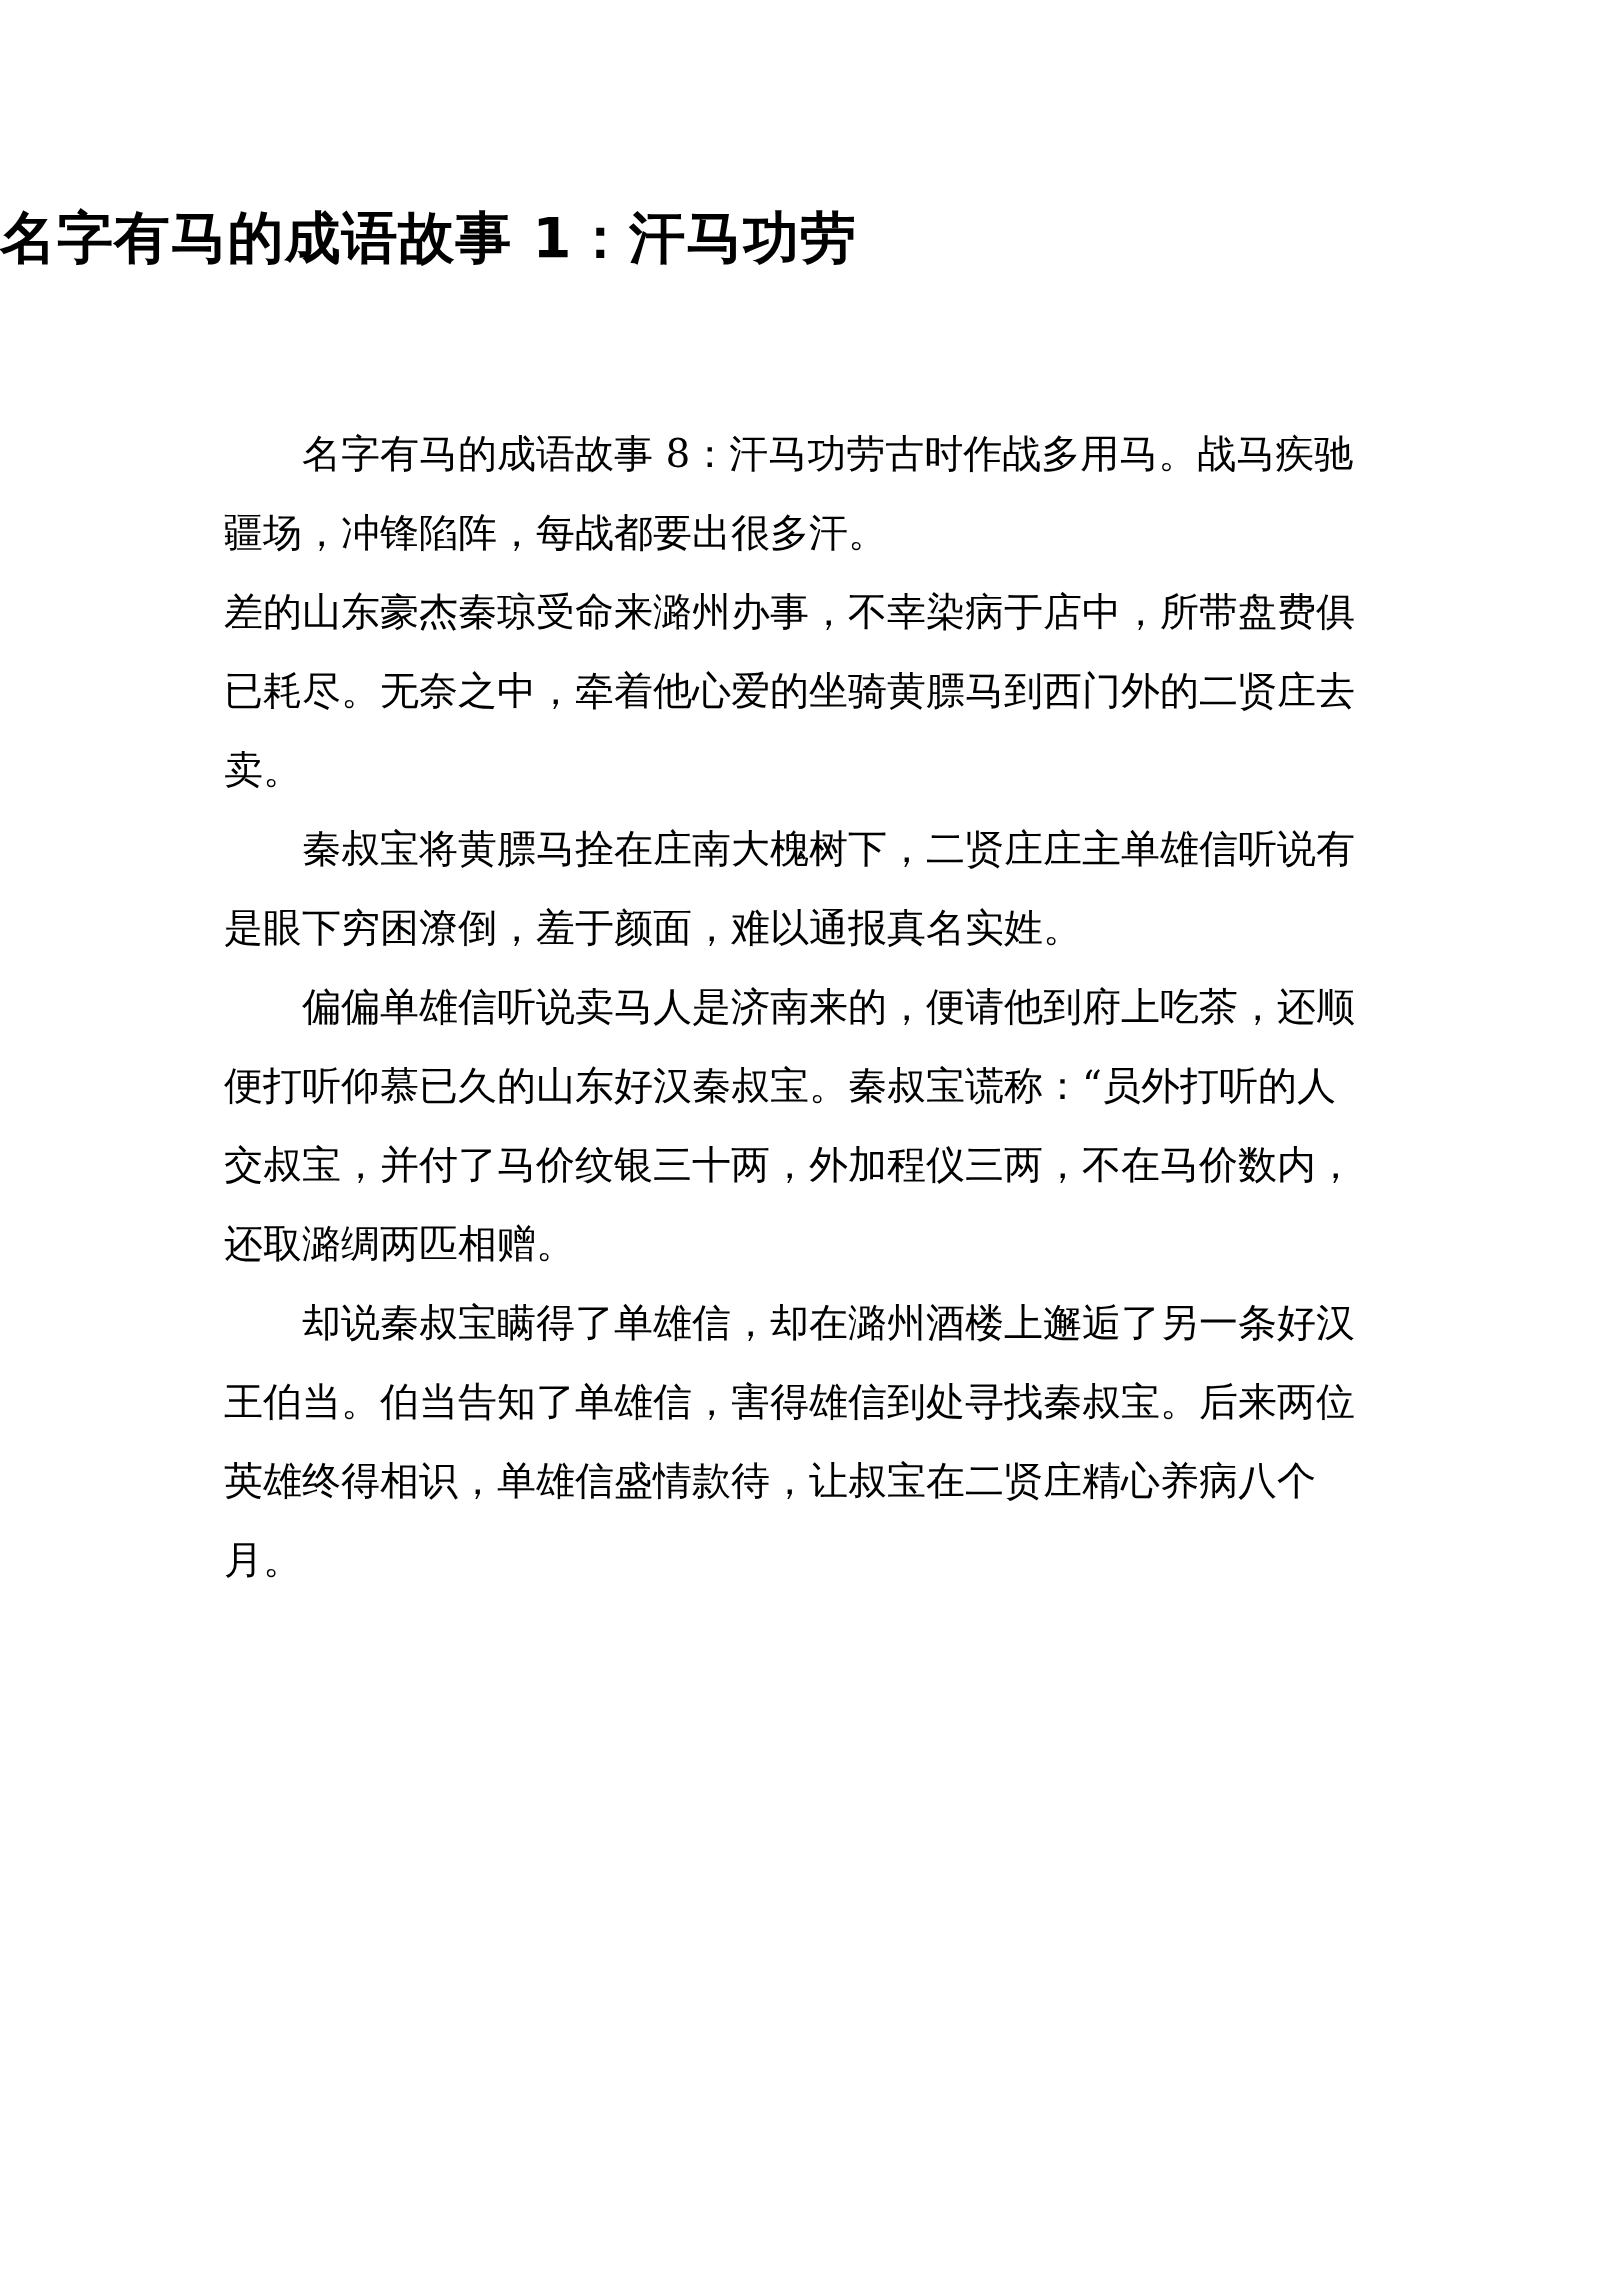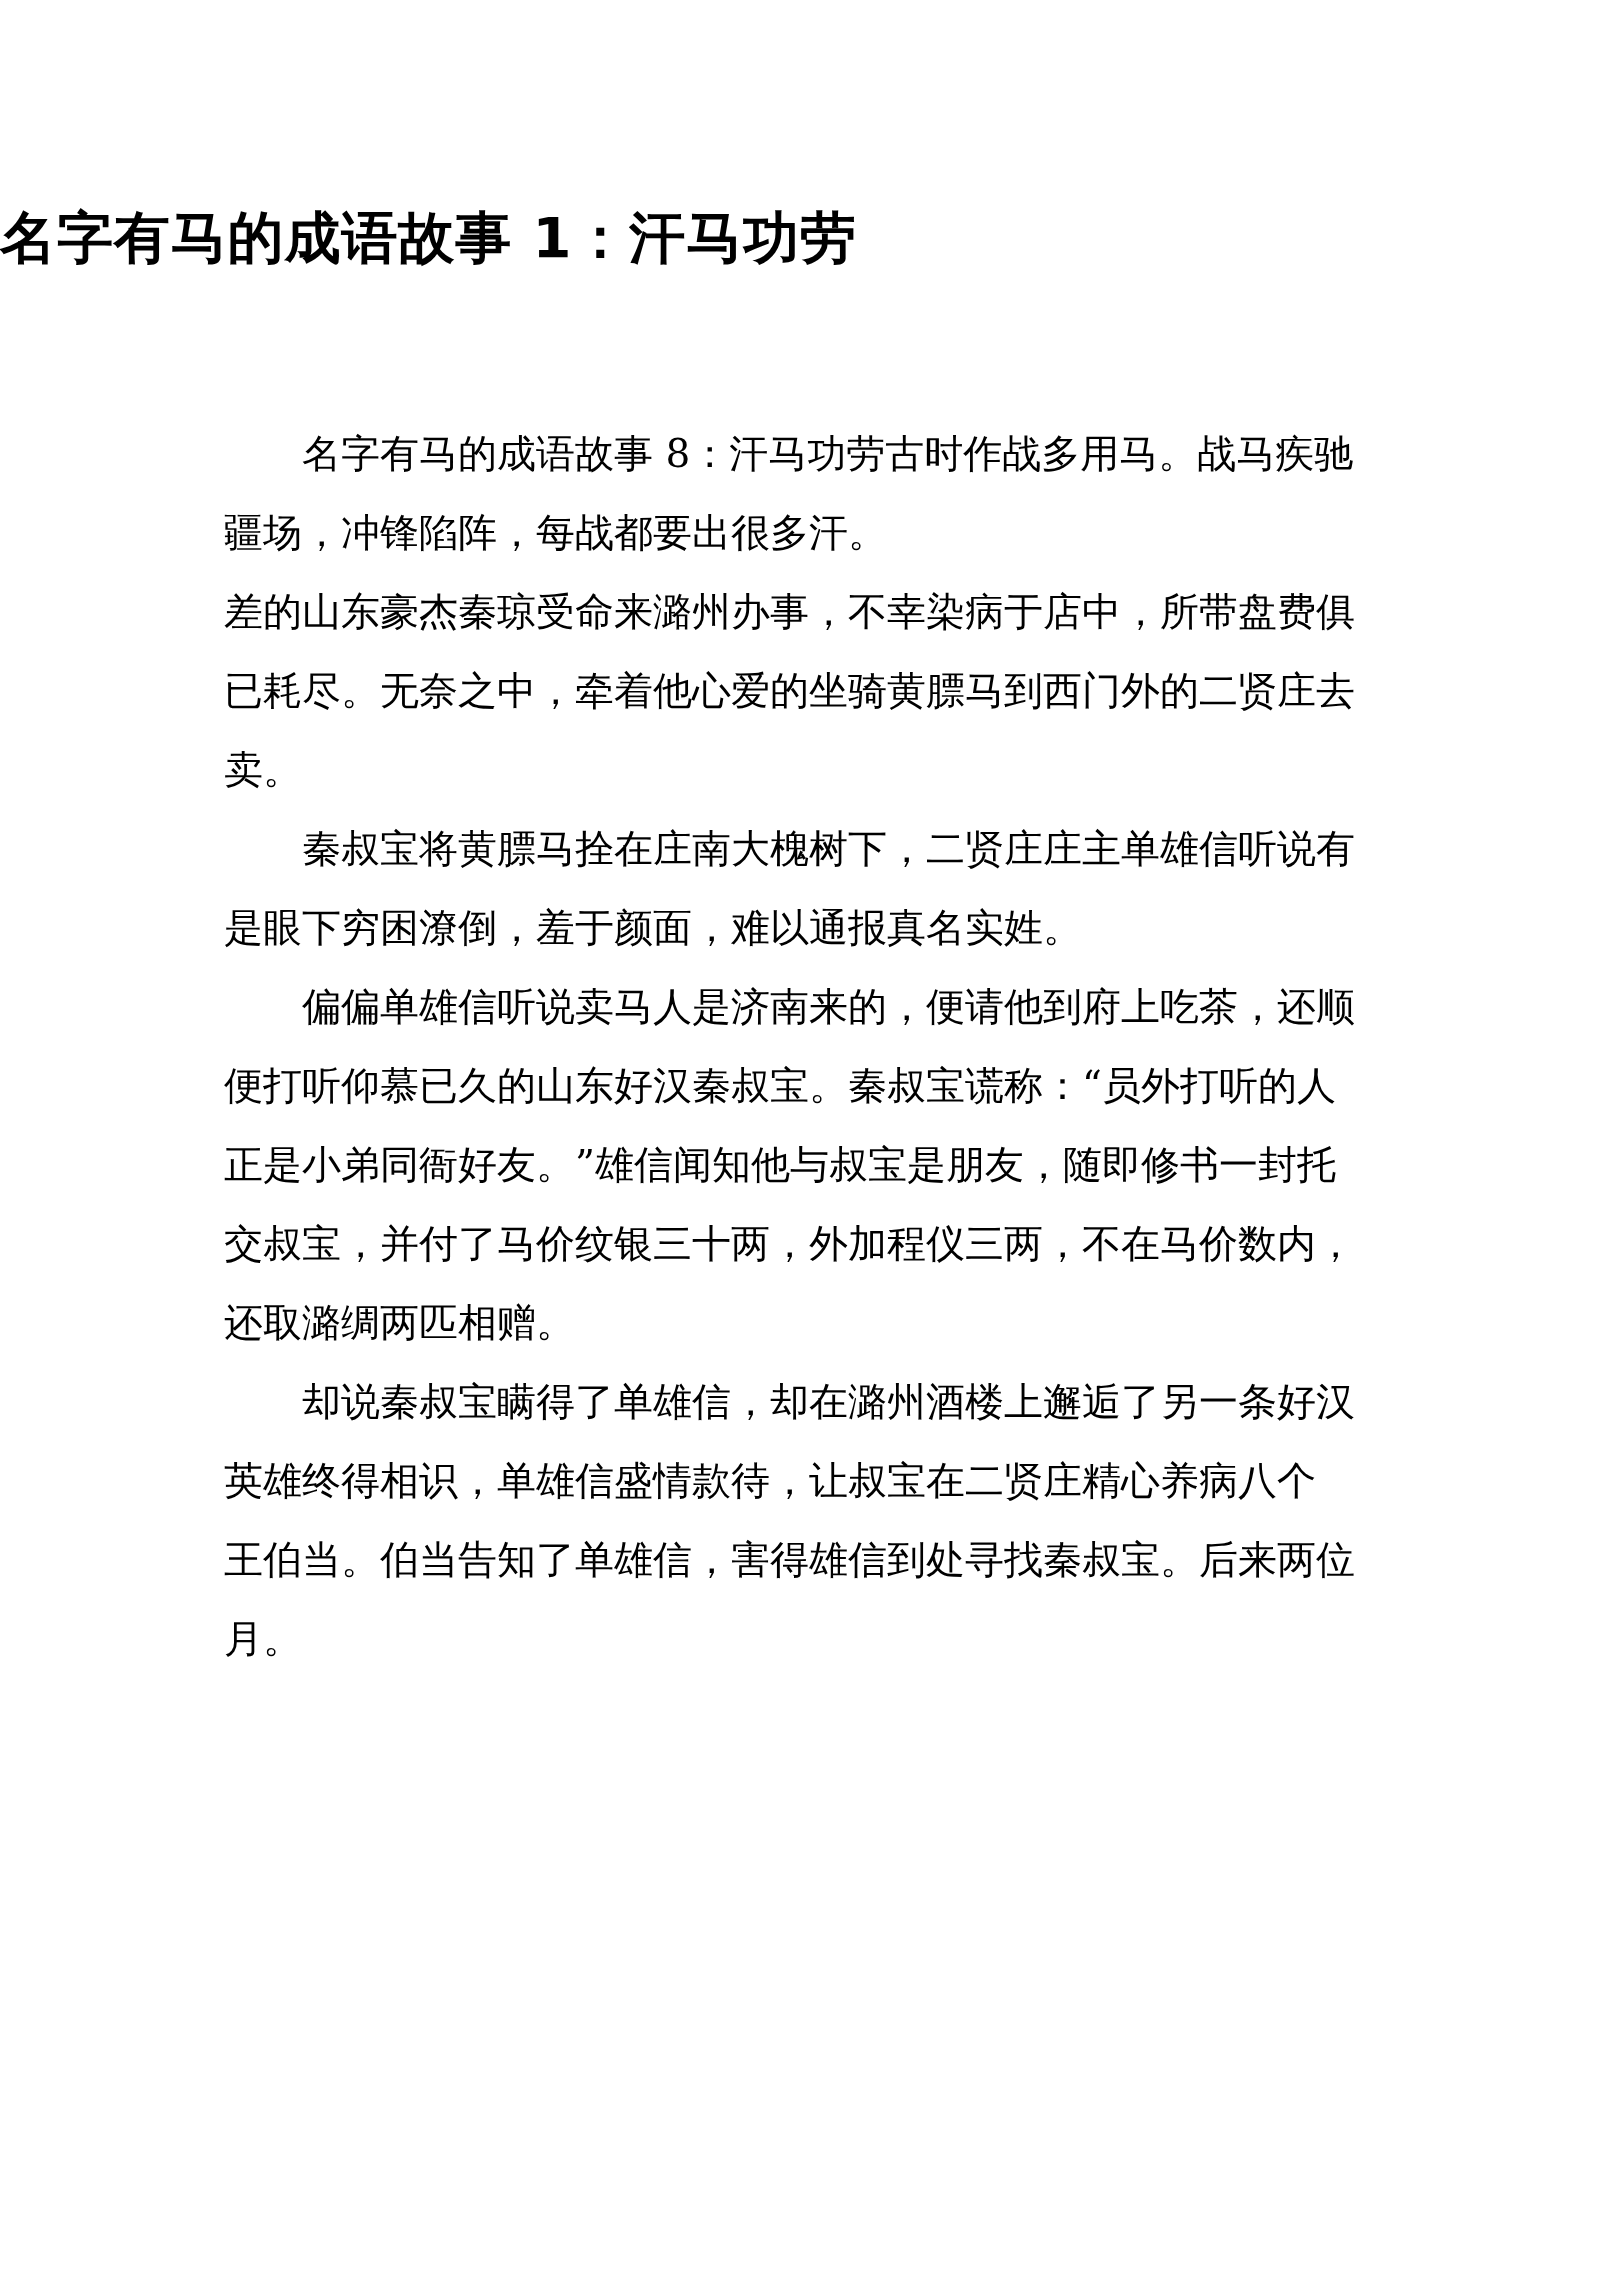--- a/index.html
+++ b/index.html
@@ -75,25 +75,24 @@
       <span class="line">已耗尽。无奈之中，牵着他心爱的坐骑黄膘马到西门外的二贤庄去</span>
       <span class="line">卖。</span>
     </p>
     <p class="para">
       <span class="line first">秦叔宝将黄膘马拴在庄南大槐树下，二贤庄庄主单雄信听说有</span>
       <span class="line">是眼下穷困潦倒，羞于颜面，难以通报真名实姓。</span>
     </p>
     <p class="para">
       <span class="line first">偏偏单雄信听说卖马人是济南来的，便请他到府上吃茶，还顺</span>
       <span class="line">便打听仰慕已久的山东好汉秦叔宝。秦叔宝谎称：“员外打听的人</span>
-      <span class="line">正是小弟同衙好友。”雄信闻知他与叔宝是朋友，随即修书一封托</span>
       <span class="line">交叔宝，并付了马价纹银三十两，外加程仪三两，不在马价数内，</span>
       <span class="line">还取潞绸两匹相赠。</span>
     </p>
     <p class="para">
       <span class="line first">却说秦叔宝瞒得了单雄信，却在潞州酒楼上邂逅了另一条好汉</span>
+      <span class="line">王伯当。伯当告知了单雄信，害得雄信到处寻找秦叔宝。后来两位</span>
       <span class="line">英雄终得相识，单雄信盛情款待，让叔宝在二贤庄精心养病八个</span>
-      <span class="line">王伯当。伯当告知了单雄信，害得雄信到处寻找秦叔宝。后来两位</span>
       <span class="line">月。</span>
     </p>
   </div>
 </div>
 
 
 </body></html>

